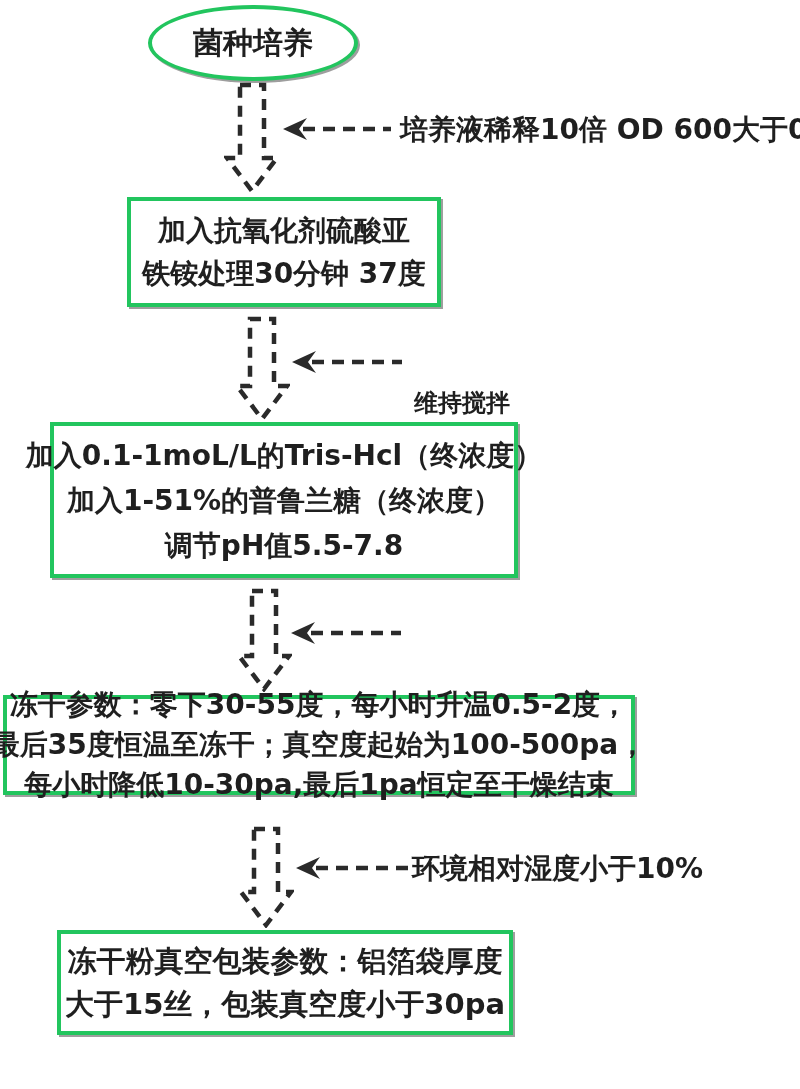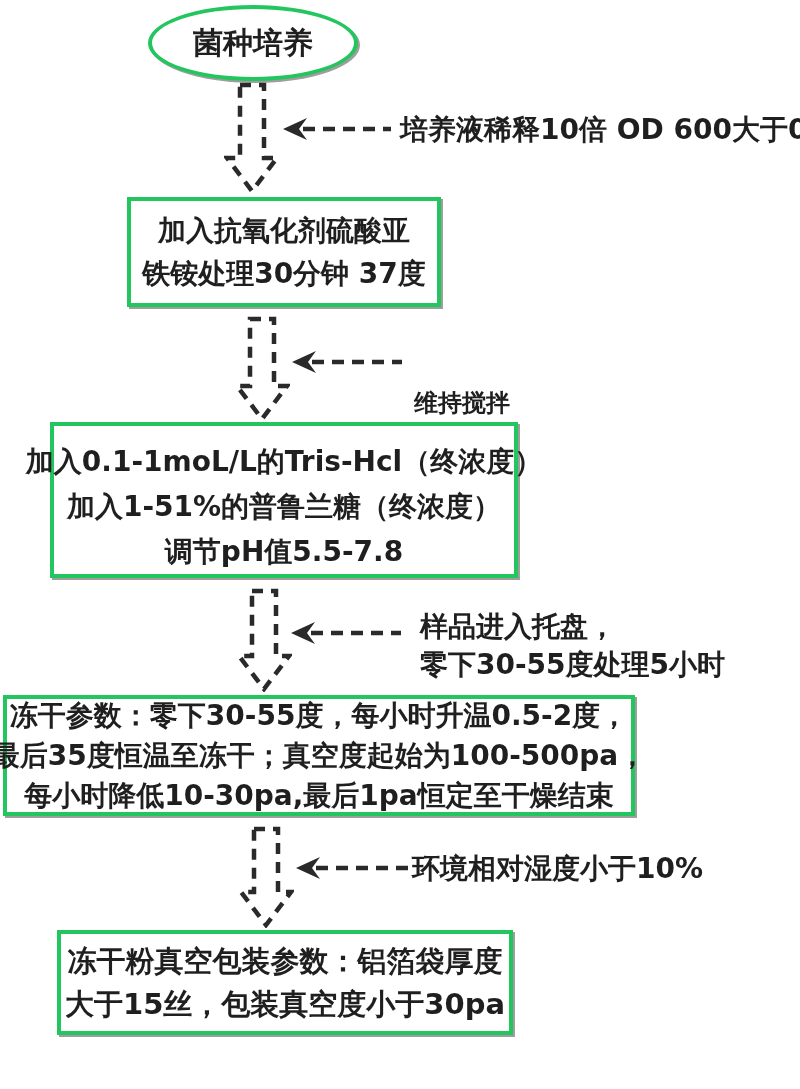--- a/index.html
+++ b/index.html
@@ -54,40 +54,36 @@
   </svg>
 
   <svg style="left:292px; top:351px;" width="112" height="22" viewBox="0 0 112 22">
     <line x1="20" y1="11" x2="110" y2="11" class="dash-stroke" stroke-width="6" stroke-dasharray="12 8"></line>
     <path d="M0 11 L24 0 L16 11 L24 22 Z" fill="#2a2a2a"></path>
   </svg>
   <div class="ann-text" style="left:414px; top:345px; font-size:24px; line-height:36px;margin-top:40px;">
     <div>维持搅拌</div>
   </div>
 
-  <div class="node" style="left:50px; top:422px; width:468px; height:156px; font-size:28px; line-height:45px;justify-content:flex-end;">
+  <div class="node" style="left:50px; top:422px; width:468px; height:156px; font-size:28px; line-height:45px;">
     <div class="line">加入0.1-1moL/L的Tris-Hcl（终浓度）</div>
     <div class="line">加入1-51%的普鲁兰糖（终浓度）</div>
     <div class="line">调节pH值5.5-7.8</div>
   </div>
 
   <svg style="left:236px; top:588px;" width="56" height="104" viewBox="0 0 56 104">
     <path class="dash-stroke" stroke-dasharray="11 8" d="M16 3 H40 V68 H53 L28 101 L3 68 H16 Z"></path>
   </svg>
 
   <svg style="left:291px; top:622px;" width="112" height="22" viewBox="0 0 112 22">
     <line x1="20" y1="11" x2="110" y2="11" class="dash-stroke" stroke-width="6" stroke-dasharray="12 8"></line>
     <path d="M0 11 L24 0 L16 11 L24 22 Z" fill="#2a2a2a"></path>
   </svg>
-  <div class="ann-text" style="left:420px; top:608px; font-size:28px; line-height:38px;">
-    <div>样品进入托盘，</div>
-    <div>零下30-55度处理5小时</div>
-  </div>
 
-  <div class="node" style="left:3px; top:695px; width:632px; height:121px; font-size:28px; line-height:40px;">
+  <div class="node" style="left:3px; top:695px; width:632px; height:100px; font-size:28px; line-height:40px;">
     <div class="line">冻干参数：零下30-55度，每小时升温0.5-2度，</div>
     <div class="line">最后35度恒温至冻干；真空度起始为100-500pa，</div>
     <div class="line">每小时降低10-30pa,最后1pa恒定至干燥结束</div>
   </div>
 
   <svg style="left:238px; top:826px;" width="56" height="102" viewBox="0 0 56 102">
     <path class="dash-stroke" stroke-dasharray="11 8" d="M16 3 H40 V66 H53 L28 99 L3 66 H16 Z"></path>
   </svg>
 
   <svg style="left:296px; top:857px;" width="114" height="22" viewBox="0 0 114 22">

